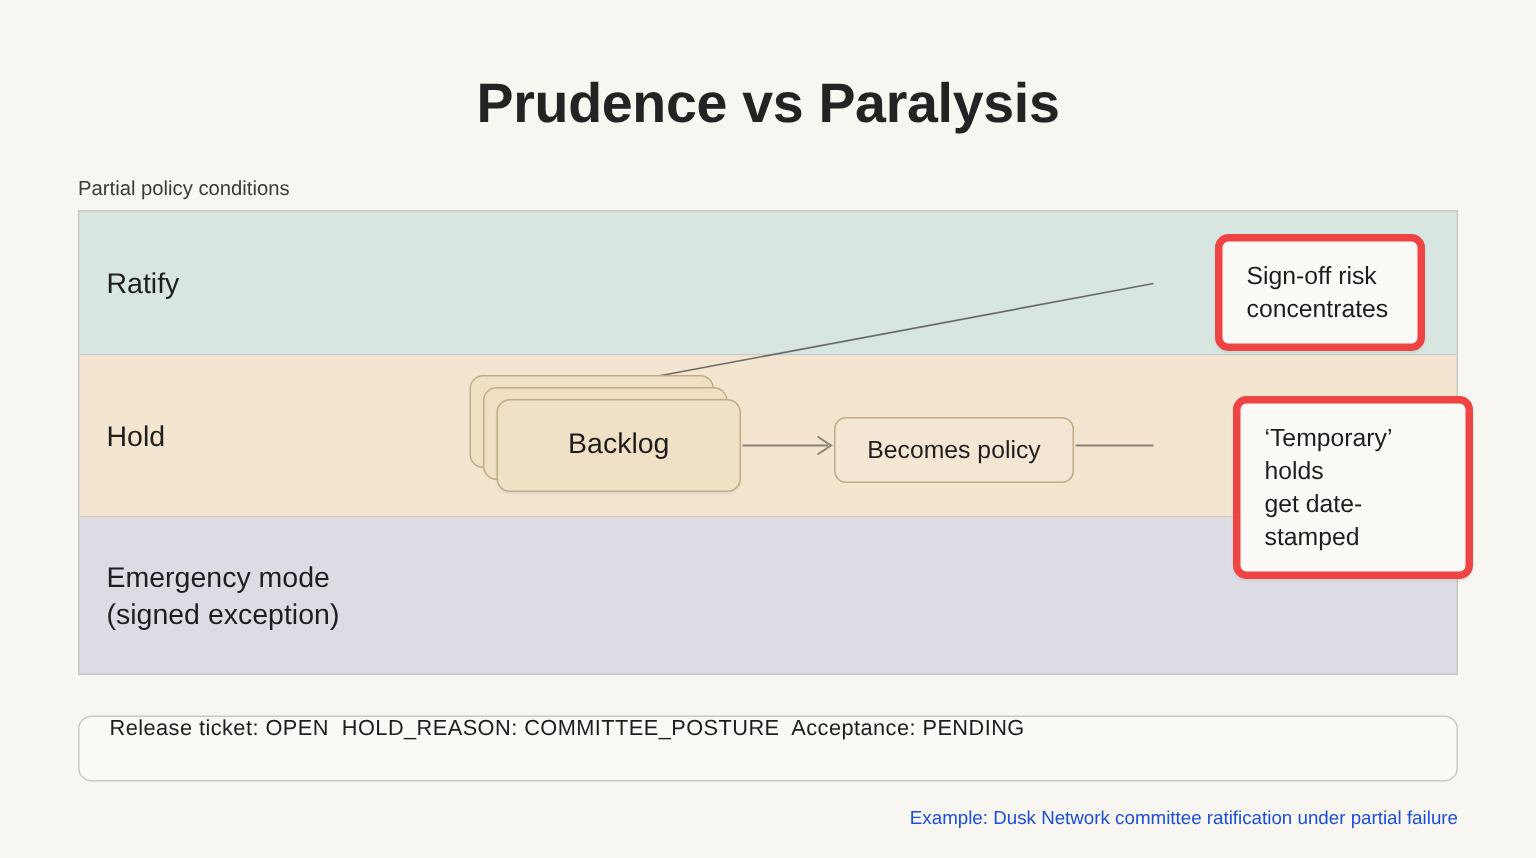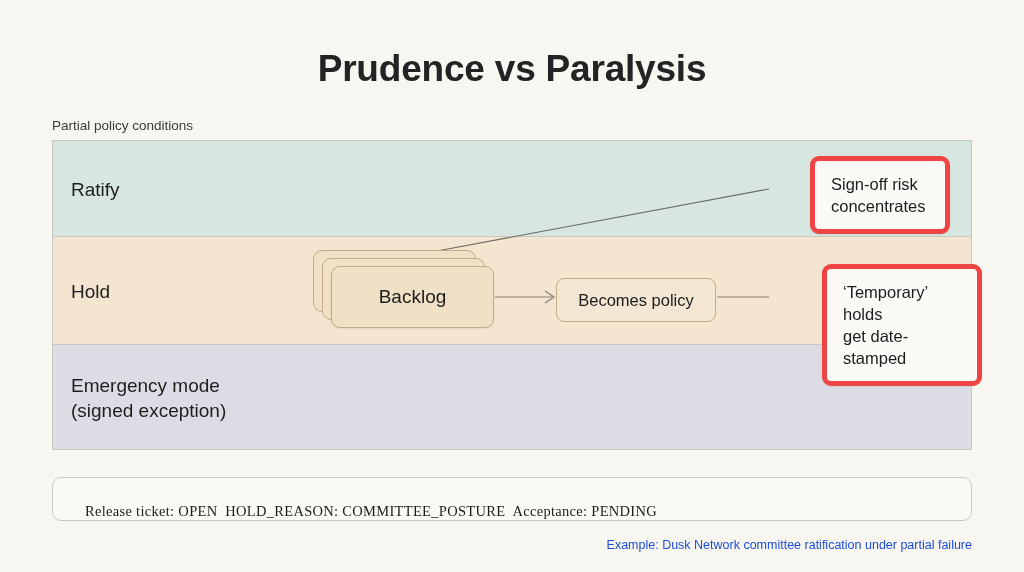--- a/index.html
+++ b/index.html
@@ -153,23 +153,23 @@
     position: absolute;
     left: 52px;
     top: 477px;
     width: 920px;
     height: 44px;
     box-sizing: border-box;
     background: #faf9f5;
     border: 1px solid #c9c9c4;
     border-radius: 9px;
     display: flex;
-    align-items: flex-end;
-    padding-left: 32px;
-    font-family: Liberation Serif, serif;
+    align-items: flex-start;
+    padding-left: 20px;
+    font-family: Liberation Sans, sans-serif;
     font-size: 14.5px;
     letter-spacing: 0.3px;
     color: #1d1d1d;
     white-space: pre;
   }
 
   
   .footnote {
     position: absolute;
     right: 52px;

